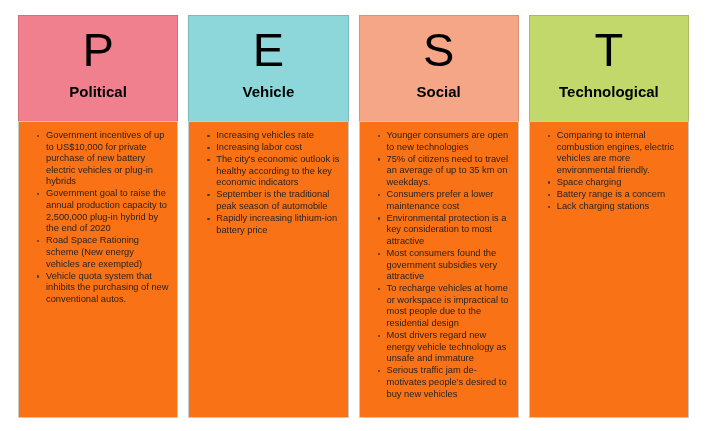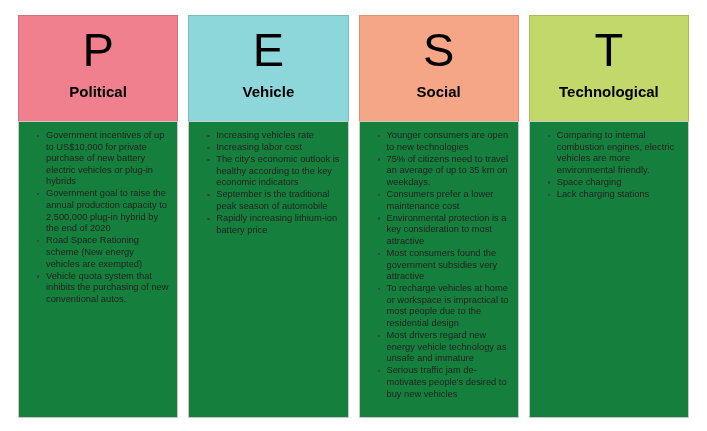--- a/index.html
+++ b/index.html
@@ -53,21 +53,21 @@
 
   .header-label {
     font-size: 15px;
     color: #000000;
     margin-top: 10px;
     font-weight: bold;
   }
 
   .column-body {
     flex: 1 1 auto;
-    background: #15803d;
+    background: #f97316;
     border: 1px solid #c9c9c9;
     box-sizing: border-box;
     padding: 8px 6px 16px 4px;
     overflow: hidden;
   }
 
   .bullet-list {
     margin: 0;
     padding: 0 2px 0 14px;
     list-style: none;
@@ -147,17 +147,18 @@
     </div>
     <div class="pest-column">
       <div class="column-header" style="background: rgb(195, 216, 107);">
         <div class="header-letter">T</div>
         <div class="header-label">Technological</div>
       </div>
       <div class="column-body">
         <ul class="bullet-list">
           <li class="bullet-item">Comparing to internal combustion engines, electric vehicles are more environmental friendly.</li>
           <li class="bullet-item">Space charging</li>
+          <li class="bullet-item">Battery range is a concern</li>
           <li class="bullet-item">Lack charging stations</li>
         </ul>
       </div>
     </div>
   </div>
 
 </body></html>

